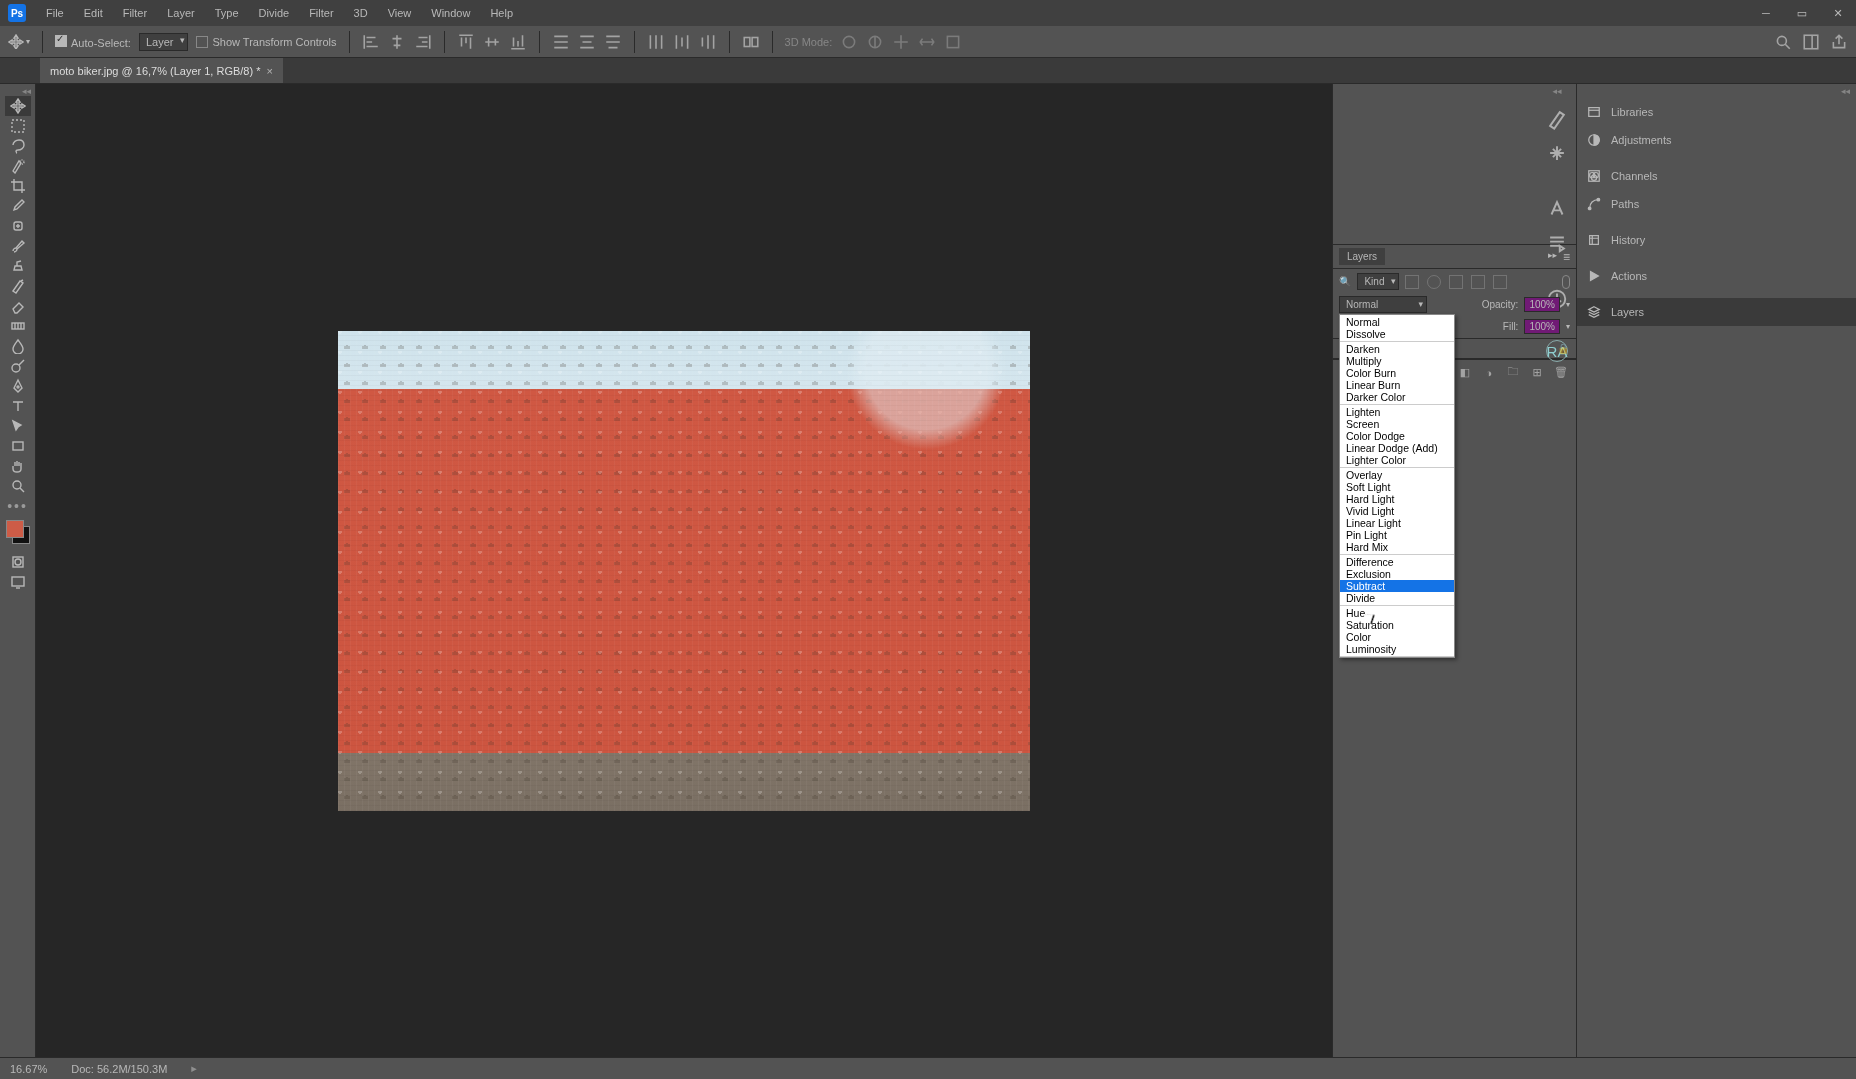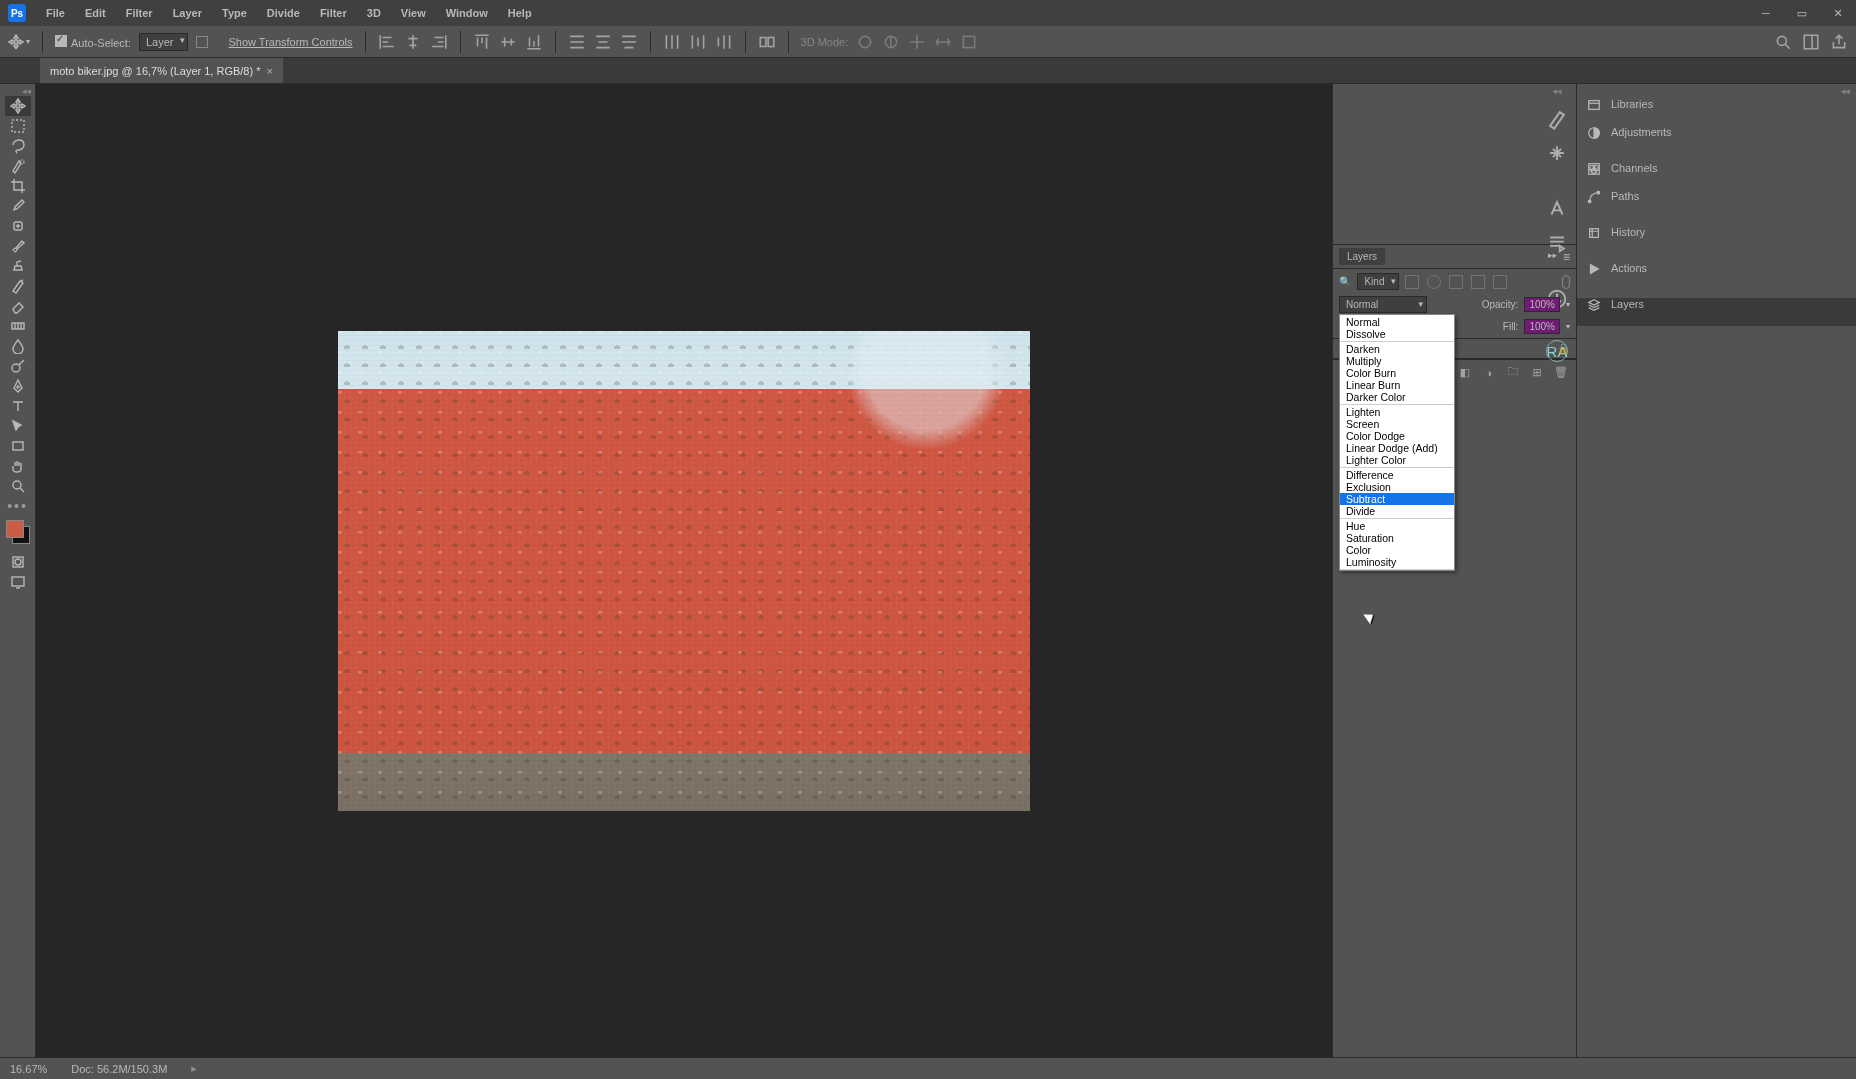--- a/index.html
+++ b/index.html
@@ -1,21 +1,21 @@
 <!DOCTYPE html>
 <html><head>
 <meta charset="utf-8">
 <style>
 * { margin: 0; padding: 0; box-sizing: border-box; font-family: "Segoe UI", Tahoma, sans-serif; }
 body { background: #535353; width: 1856px; height: 1079px; overflow: hidden; position: relative; color: #b8b8b8; font-size: 11px; }
 
 
 .menubar { height: 26px; background: #404040; display: flex; align-items: center; padding-left: 8px; }
 .menubar .logo { width: 18px; height: 18px; background: #1473e6; border-radius: 3px; margin-right: 10px; display:flex; align-items:center; justify-content:center; color:#fff; font-weight:bold; font-size:10px;}
-.menubar .menu-item { padding: 0 10px; cursor: default; font-weight: bold; }
+.menubar .menu-item { padding: 0 10px; cursor: default; }
 .menubar .win-controls { margin-left: auto; display: flex; }
 .menubar .win-btn { width: 36px; height: 26px; display:flex; align-items:center; justify-content:center; }
 
 
 .optionsbar { height: 32px; background: #535353; border-bottom: 1px solid #2a2a2a; display: flex; align-items: center; padding: 0 8px; gap: 8px; }
 .optionsbar .tool-icon { width: 22px; height: 22px; display:flex; align-items:center; justify-content:center; }
 .optionsbar .chk { width: 12px; height: 12px; background: #b8b8b8; display:inline-block; margin-right:4px; position:relative;}
 .optionsbar .chk::after{content:"✓"; color:#333; font-size:10px; position:absolute; left:1px; top:-2px;}
 .optionsbar .sel { background:#3f3f3f; padding:2px 14px 2px 6px; border:1px solid #2a2a2a; position:relative;}
 .optionsbar .sel::after{content:"▾"; position:absolute; right:3px; top:1px; font-size:9px;}
@@ -56,21 +56,21 @@
 
 
 .rightdock { width: 524px; background:#535353; display:flex; }
 .panelcol-left { width: 244px; border-left:1px solid #2a2a2a; position:relative;}
 .panelcol-right { flex:1; border-left:1px solid #2a2a2a; display:flex; flex-direction:column;}
 
 .icon-strip { position:absolute; right:4px; top:2px; width:30px; display:flex; flex-direction:column; gap:12px; align-items:center;}
 .icon-strip .ic { width:22px; height:22px; display:flex; align-items:center; justify-content:center; opacity:0.9;}
 .icon-strip .ra { width:22px; height:22px; border:1px solid #8aa; border-radius:50%; display:flex; align-items:center; justify-content:center; font-size:15px; color:#8ecfd0;}
 
-.panel-item-row { display:flex; align-items:flex-start; height:28px; padding:0 8px; gap:8px; border-bottom:1px solid transparent;}
+.panel-item-row { display:flex; align-items:center; height:28px; padding:0 8px; gap:8px; border-bottom:1px solid transparent;}
 .panel-item-row.active { background:#3a3a3a; }
 .panel-item-row .picon { width:18px; display:flex; justify-content:center;}
 
 
 .layers-panel { flex:1; display:flex; flex-direction:column; border-top:1px solid #2a2a2a; margin-top:160px; background:#535353;}
 .layers-tabbar { height:24px; display:flex; align-items:center; border-bottom:1px solid #2a2a2a; padding:0 6px; gap:6px;}
 .layers-tabbar .tab { background:#3f3f3f; padding:3px 8px; font-size:10px; }
 .layers-tabbar .collapse { margin-left:auto; display:flex; gap:6px;}
 .layer-controls { padding:4px 6px; display:flex; flex-direction:column; gap:6px; border-bottom:1px solid #2a2a2a;}
 .lc-row { display:flex; align-items:center; gap:6px; }
@@ -131,21 +131,21 @@
 <div class="optionsbar">
   <div class="tool-icon">
       <svg viewBox="0 0 16 16">
         <path d="M8 1l2 3h-1v3h3v-1l3 2-3 2v-1h-3v3h1l-2 3-2-3h1v-3h-3v1l-3-2 3-2v1h3v-3h-1z"></path>
       </svg>
       <span style="font-size:8px;margin-left:2px;">▾</span>
     </div>
   <div class="divider"></div>
   <label><span class="chk"></span><span>Auto-Select:</span></label>
   <div class="sel">Layer</div>
-  <label style="display:flex;align-items:center;gap:20px;text-decoration:underline;">
+  <label style="display:flex;align-items:center;gap:4px;">
       <span style="width:12px;height:12px;border:1px solid #888;display:inline-block;"></span>
       <span>Show Transform Controls</span>
     </label>
   <div class="divider"></div>
   <div class="icon-btn">
       <svg viewBox="0 0 16 16">
         <path d="M2 2v12M4 4h8M4 8h5M4 12h10"></path>
       </svg>
     </div>
   <div class="icon-btn">
@@ -480,20 +480,29 @@
                   <div class="bitem">Linear Burn</div>
                   <div class="bitem">Darker Color</div>
                 </div>
               <div class="bgroup" id="bg2">
                   <div class="bitem">Lighten</div>
                   <div class="bitem">Screen</div>
                   <div class="bitem">Color Dodge</div>
                   <div class="bitem">Linear Dodge (Add)</div>
                   <div class="bitem">Lighter Color</div>
                 </div>
+              <div class="bgroup" id="bg3">
+                  <div class="bitem">Overlay</div>
+                  <div class="bitem">Soft Light</div>
+                  <div class="bitem">Hard Light</div>
+                  <div class="bitem">Vivid Light</div>
+                  <div class="bitem">Linear Light</div>
+                  <div class="bitem">Pin Light</div>
+                  <div class="bitem">Hard Mix</div>
+                </div>
               <div class="bgroup" id="bg4">
                   <div class="bitem">Difference</div>
                   <div class="bitem">Exclusion</div>
                   <div class="bitem highlight">Subtract</div>
                   <div class="bitem">Divide</div>
                 </div>
               <div class="bgroup" id="bg5">
                   <div class="bitem">Hue</div>
                   <div class="bitem">Saturation</div>
                   <div class="bitem">Color</div>

